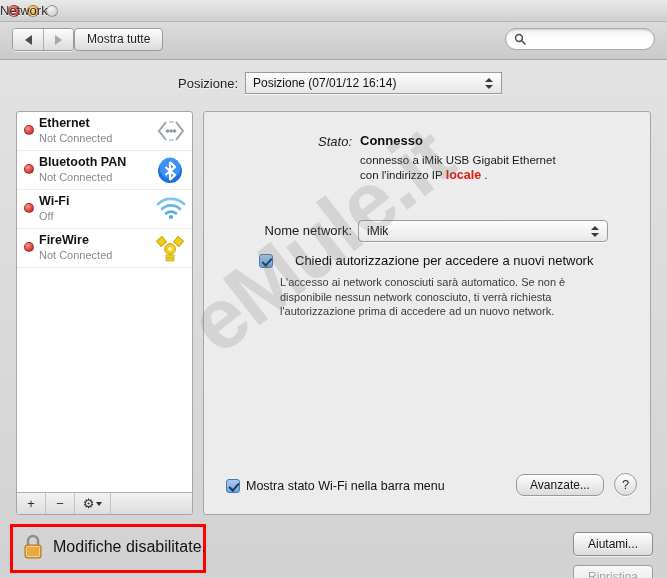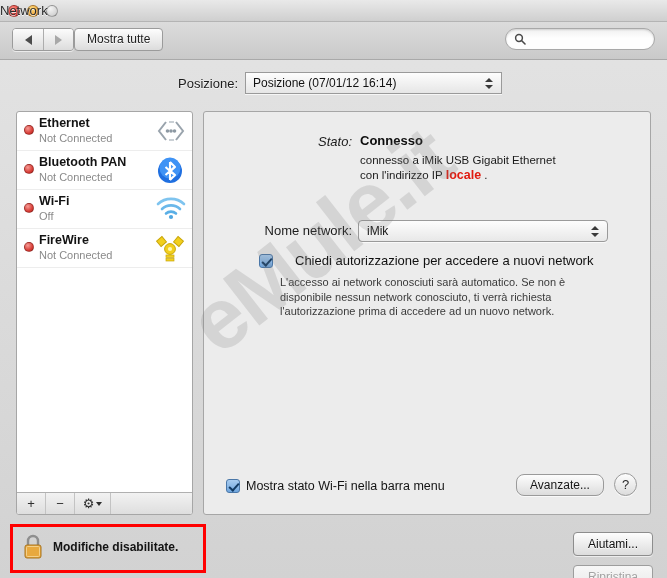--- a/index.html
+++ b/index.html
@@ -403,23 +403,22 @@
     border: 3px solid #ff0000;
   }
   #lock-area {
     position: absolute;
     left: 22px; top: 13px;
     display: flex;
     align-items: center;
     gap: 9px;
   }
   #lock-text {
-    font-size: 12px;
+    font-size: 16px;
     color: #131313;
-    font-weight: bold;
   }
 
   #footer-buttons {
     position: absolute;
     right: 14px; top: 12px;
     display: flex;
     gap: 9px;
     flex-direction: column;
   }
   .fbtn {

